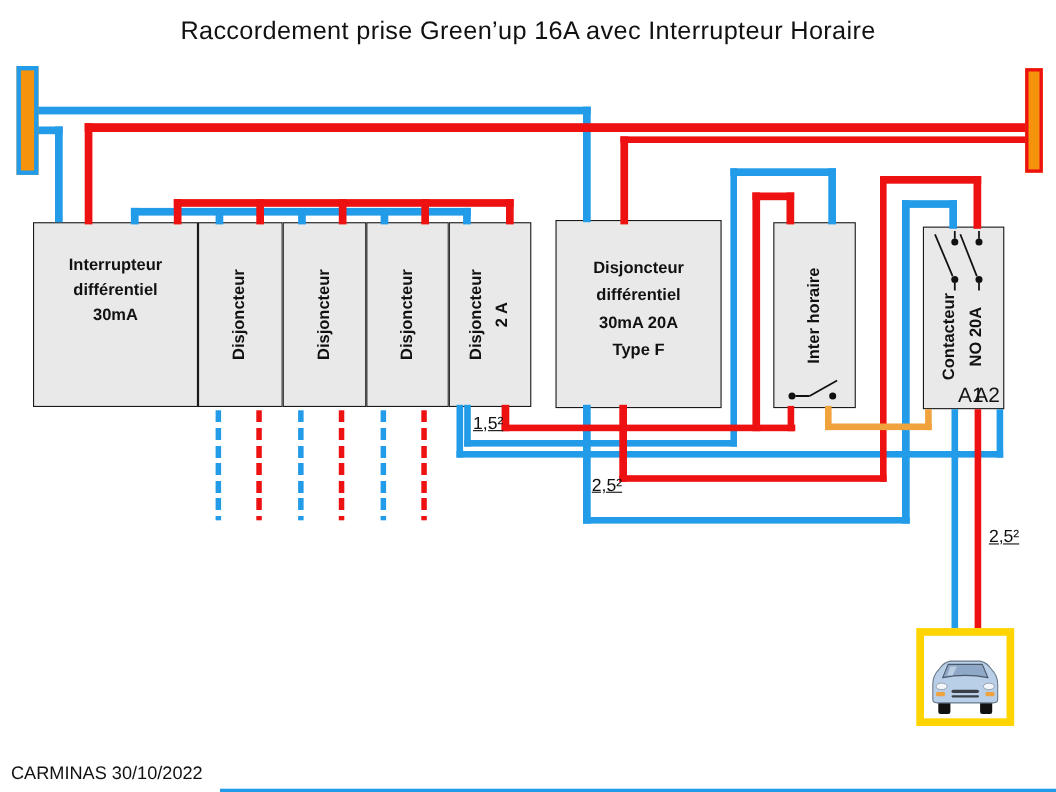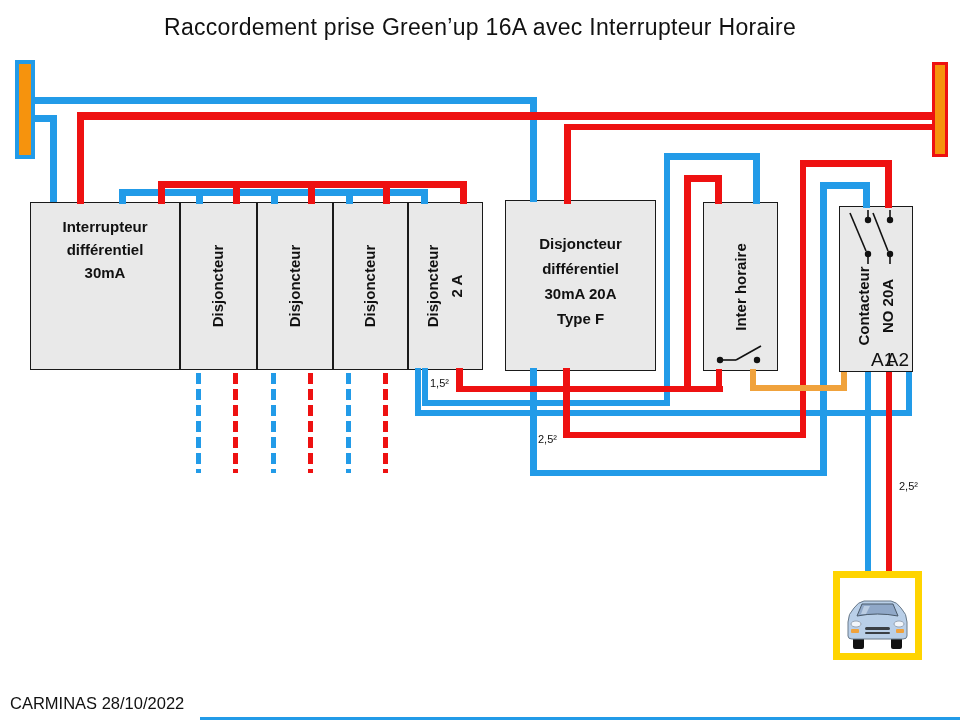--- a/index.html
+++ b/index.html
@@ -11,39 +11,39 @@
   .wr{background:#EE1111;}
   .wo{background:#F0A23C;}
   .dash-b{background:repeating-linear-gradient(180deg,#229BE8 0 11px,transparent 11px 16px);}
   .dash-r{background:repeating-linear-gradient(180deg,#EE1111 0 11px,transparent 11px 16px);}
   .module{position:absolute;background:#E9E9E9;border:1.5px solid #1a1a1a;box-sizing:border-box;}
   .mlabel{font-weight:bold;font-size:15px;line-height:23px;text-align:center;white-space:pre;}
   .hcenter{position:absolute;inset:0;display:flex;align-items:flex-start;justify-content:center;}
   .vcenter{position:absolute;inset:0;display:flex;align-items:center;justify-content:center;}
   .rot{transform:rotate(-90deg);line-height:24px;}
   .title{position:absolute;left:0;right:0;top:14px;text-align:center;font-size:23px;letter-spacing:.3px;}
-  .sq{position:absolute;font-size:11px;}
+  .sq{position:absolute;font-size:16px;text-decoration:underline;}
   .note{position:absolute;left:447px;top:606px;width:220px;text-align:center;font-size:16px;line-height:20.5px;white-space:pre-line;}
   .footer{position:absolute;left:10px;top:694px;font-size:16.5px;}
   .bar{position:absolute;box-sizing:content-box;background:#F6930D;}
   .bar-left{border:4px solid #229BE8;}
   .bar-right{border:3px solid #EE1111;}
   .terml{position:absolute;bottom:0;font-size:19px;}
   .pre{white-space:pre-line;}
   svg{display:block;}
 </style>
 </head>
 <body>
 
 <div id="stage">
 
   <div class="title">Raccordement prise Green’up 16A avec Interrupteur Horaire</div>
 
   <div class="module" style="left:30px;top:202px;width:150px;height:168px;">
-    <div class="hcenter" style="padding-top:12px;">
+    <div class="hcenter" style="padding-top:26px;">
         <div class="mlabel pre">Interrupteur
 différentiel
 30mA</div>
       </div>
   </div>
   <div class="module" style="left:180px;top:202px;width:77px;height:168px;">
     <div class="vcenter">
         <div class="mlabel rot">Disjoncteur</div>
       </div>
   </div>
@@ -181,15 +181,15 @@
       <path d="M24 28 L30 28 L26 36 L21 36 Z" fill="#C6D6EA" opacity="0.8"></path>
       <ellipse cx="16" cy="46" rx="5" ry="3" fill="#F2F6FB" stroke="#8a95a5" stroke-width="0.8"></ellipse>
       <ellipse cx="59" cy="46" rx="5" ry="3" fill="#F2F6FB" stroke="#8a95a5" stroke-width="0.8"></ellipse>
       <rect x="11" y="51" width="8" height="4" rx="1" fill="#F0A23C"></rect>
       <rect x="56" y="51" width="8" height="4" rx="1" fill="#F0A23C"></rect>
       <rect x="25" y="49" width="25" height="3" rx="1.5" fill="#3a3f45"></rect>
       <rect x="25" y="54" width="25" height="2" rx="1" fill="#3a3f45"></rect>
     </svg>
   </div>
 
-  <div class="footer">CARMINAS 28/10/2022</div>
+  <div class="footer">CARMINAS 30/10/2022</div>
 
 </div>
 
 </body></html>

